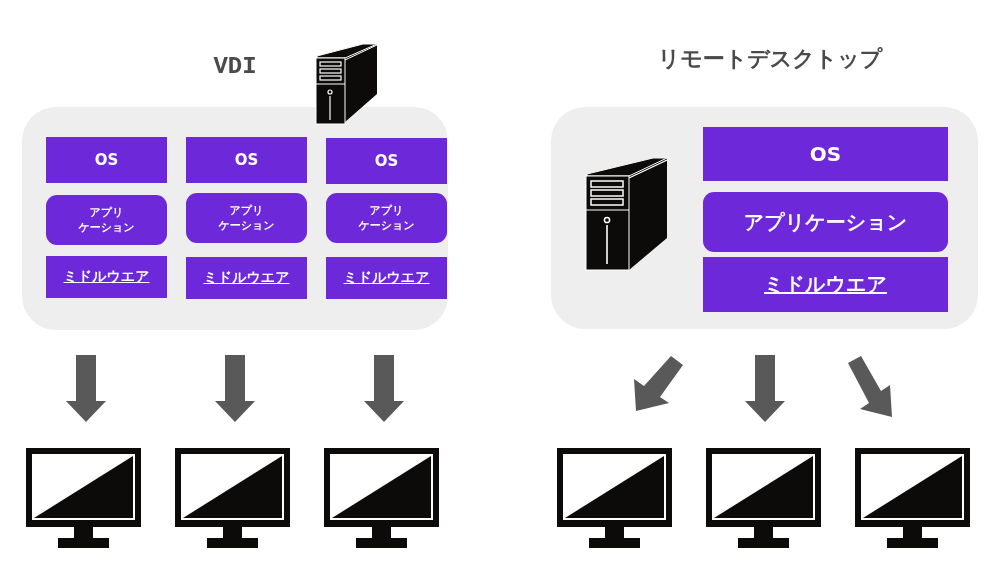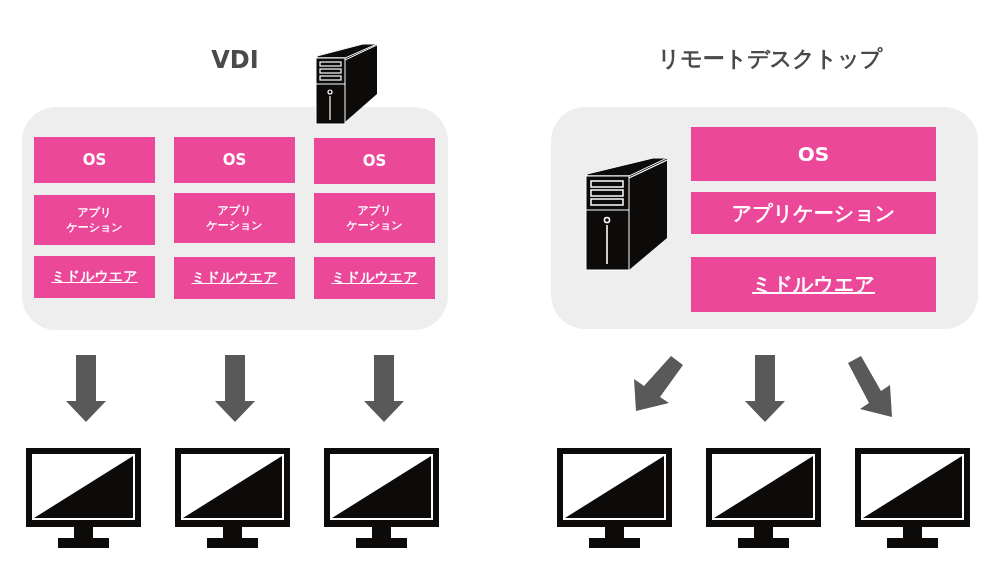--- a/index.html
+++ b/index.html
@@ -1,33 +1,33 @@
 <!DOCTYPE html>
 <html><head>
 <meta charset="utf-8">
 <style>
   html, body { margin:0; padding:0; background:#ffffff; }
   body { width:1000px; height:581px; position:relative; overflow:hidden;
          font-family:"DejaVu Sans", "Liberation Sans", sans-serif; }
   .title { position:absolute; font-weight:bold; color:#4a4a4a; font-size:24px; text-align:center; }
   .panel { position:absolute; background:#eeeeee; border-radius:34px; }
-  .box { position:absolute; background:#ec4899; color:#ffffff; font-weight:bold;
-         display:flex; align-items:center; justify-content:center; text-align:center; }
+  .box { position:absolute; background:#6d28d9; color:#ffffff; font-weight:bold;
+         display:flex; align-items:center; justify-content:center; text-align:center;margin-left:12px; }
   .box.os { font-size:15px; }
-  .box.app { font-size:11px; line-height:15px; font-weight:bold; }
+  .box.app { font-size:11px; line-height:15px; font-weight:bold;border-radius:11px; }
   .box.mw { font-size:14px;text-decoration:underline; }
   .rbox.os { font-size:20px; }
   .rbox.app { font-size:20px; }
   .rbox.mw { font-size:20px; }
   .abs { position:absolute; }
 </style>
 </head>
 <body>
 
-<div class="title" style="left:185px; top:46px; width:100px;">VDI</div>
+<div class="title" style="left:185px; top:53px; width:100px;font-family:Liberation Mono, monospace;">VDI</div>
 
 <div class="panel" style="left:22px; top:107px; width:426px; height:223px;"></div>
 
 <svg class="abs" style="left:315px; top:44px;" width="62" height="82" viewBox="0 0 62 82">
   <polygon points="2,12 48,0 62,0 62,50 30,78 30,18" fill="#0d0a0a"></polygon>
   <polygon points="2,12 48,0 62,0 30,14 2,14" fill="#0d0a0a" stroke="#ffffff" stroke-width="1"></polygon>
   <rect x="1" y="14" width="29" height="66" fill="#0d0a0a" stroke="#ffffff" stroke-width="1"></rect>
   <line x1="30" y1="16" x2="62" y2="1" stroke="#ffffff" stroke-width="1"></line>
   <rect x="5" y="18" width="21" height="4" fill="none" stroke="#ffffff" stroke-width="1.2"></rect>
   <rect x="5" y="25" width="21" height="4" fill="none" stroke="#ffffff" stroke-width="1.2"></rect>
@@ -101,21 +101,21 @@
   <line x1="44" y1="20" x2="82" y2="2" stroke="#ffffff" stroke-width="1.2"></line>
   <rect x="6" y="23" width="32" height="6" fill="none" stroke="#ffffff" stroke-width="1.5"></rect>
   <rect x="6" y="32" width="32" height="6" fill="none" stroke="#ffffff" stroke-width="1.5"></rect>
   <rect x="6" y="41" width="32" height="6" fill="none" stroke="#ffffff" stroke-width="1.5"></rect>
   <line x1="1" y1="52" x2="44" y2="52" stroke="#ffffff" stroke-width="1.2"></line>
   <circle cx="22" cy="62" r="2.6" fill="none" stroke="#ffffff" stroke-width="1.5"></circle>
   <line x1="22" y1="67" x2="22" y2="106" stroke="#ffffff" stroke-width="1.6"></line>
 </svg>
 
 <div class="box rbox os" style="left:691px; top:127px; width:245px; height:54px;">OS</div>
-<div class="box rbox app" style="left:691px; top:192px; width:245px; height:42px;">アプリケーション</div>
+<div class="box rbox app" style="left:691px; top:192px; width:245px; height:60px;">アプリケーション</div>
 <div class="box rbox mw" style="left:691px; top:257px; width:245px; height:55px;">ミドルウエア</div>
 
 <svg class="abs" style="left:628px; top:355px;" width="60" height="70" viewBox="0 0 60 70">
   <polygon points="43,1 55,10 32,42 41,48 8,56 6,24 16,31" fill="#595959"></polygon>
 </svg>
 <svg class="abs" style="left:743px; top:355px;" width="44" height="68" viewBox="0 0 44 68">
   <polygon points="12,0 32,0 32,46 42,46 22,67 2,46 12,46" fill="#595959"></polygon>
 </svg>
 <svg class="abs" style="left:845px; top:355px;" width="60" height="70" viewBox="0 0 60 70">
   <polygon points="3,8 16,1 36,36 45,30 47,62 15,54 24,48" fill="#595959"></polygon>

